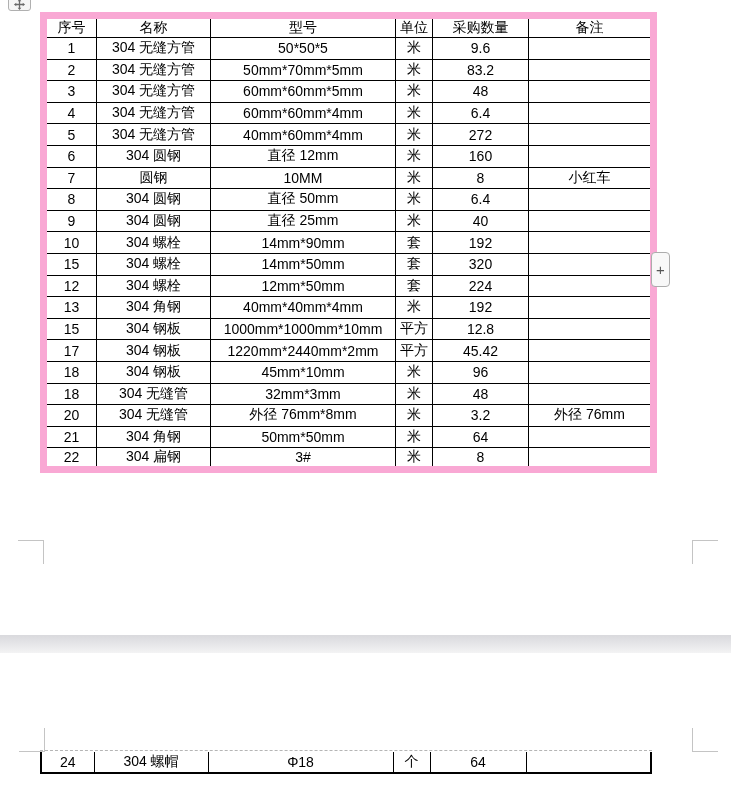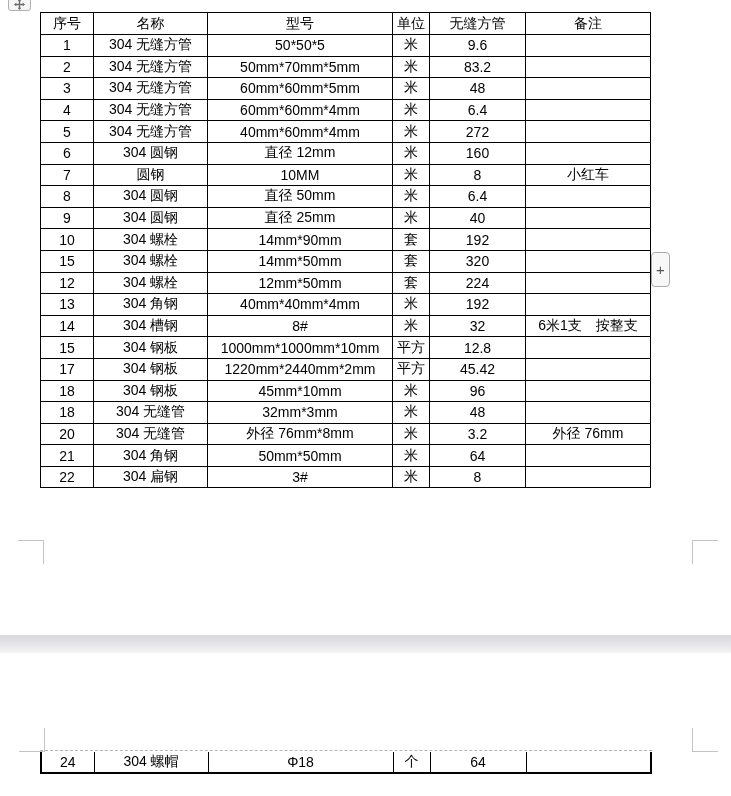--- a/index.html
+++ b/index.html
@@ -22,21 +22,21 @@
     padding:0 2px;
     margin:0;
     text-align:center;
     vertical-align:middle;
     font-size:14px;
     font-weight:normal;
     color:#000;
     white-space:nowrap;
     overflow:hidden;
   }
-  #table-page1 { left:40px; top:12px; width:610px; border:1px solid #f9a8d4; }
+  #table-page1 { left:40px; top:12px; width:610px; border:7px solid #f9a8d4; }
   #table-page1 thead tr { height:22px; }
   #table-page1 tbody tr { height:21.6px; }
 
   #table-page2 { left:40px; top:752px; width:610px; border:2px solid #000; border-top:none; }
   #table-page2 tbody tr { height:21.3px; }
   #table-page2 tbody tr:first-child td { border-top:none; }
 
   col.c-no     { width:53px;  }
   col.c-name   { width:114px; }
   col.c-model  { width:185px; }
@@ -111,21 +111,21 @@
     <col class="c-unit">
       <col class="c-qty">
       <col class="c-remark">
   </colgroup>
   <thead>
       <tr>
         <th>序号</th>
         <th>名称</th>
         <th>型号</th>
         <th>单位</th>
-        <th>无缝方管</th>
+        <th>采购数量</th>
         <th>备注</th>
       </tr>
     </thead>
   <tbody>
       <tr>
         <td>1</td>
         <td>304 无缝方管</td>
         <td>50*50*5</td>
         <td>米</td>
         <td>9.6</td>
@@ -219,28 +219,20 @@
         <td>224</td>
         <td></td>
       </tr>
       <tr>
         <td>13</td>
         <td>304 角钢</td>
         <td>40mm*40mm*4mm</td>
         <td>米</td>
         <td>192</td>
         <td></td>
-      </tr>
-      <tr>
-        <td>14</td>
-        <td>304 槽钢</td>
-        <td>8#</td>
-        <td>米</td>
-        <td>32</td>
-        <td>6米1支　按整支</td>
       </tr>
       <tr>
         <td>15</td>
         <td>304 钢板</td>
         <td>1000mm*1000mm*10mm</td>
         <td>平方</td>
         <td>12.8</td>
         <td></td>
       </tr>
       <tr>

